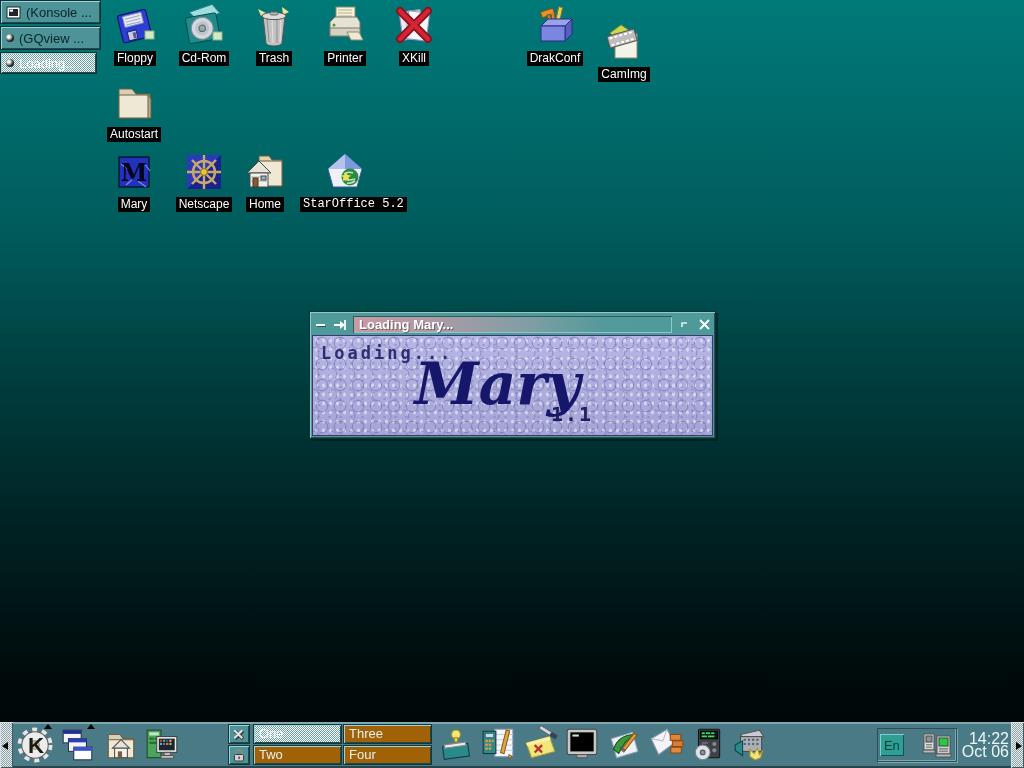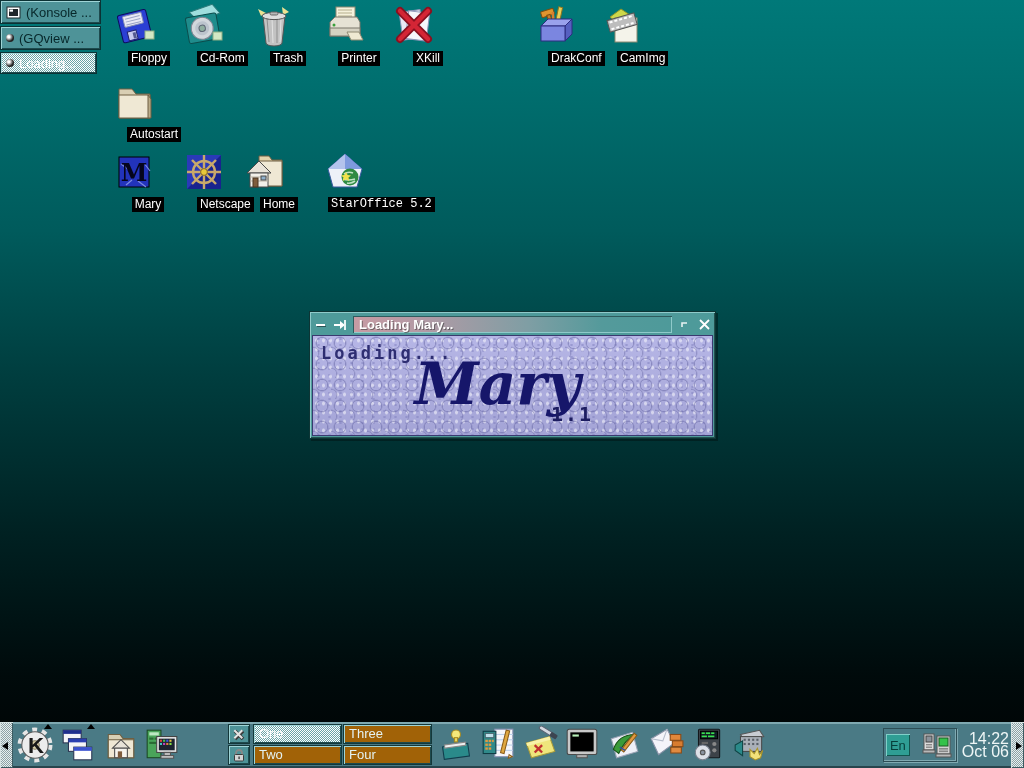--- a/index.html
+++ b/index.html
@@ -11,24 +11,24 @@
   .wl-btn{width:101px;height:24px;background:#4e9398;display:flex;align-items:center;gap:5px;
     padding-left:5px;box-sizing:border-box;border:1px solid #0b3234;
     box-shadow:inset 1px 1px 0 #9fd4d6,inset -1px -1px 0 #1e4a4e;
     font-size:13px;color:#07272a;white-space:nowrap;overflow:hidden;cursor:pointer;}
   .wl-btn.active{width:97px;height:22px;color:#ffffff;
     background:#7fb0b2;background-image:repeating-conic-gradient(#ffffff 0% 25%,#6aa4a7 0% 50%);background-size:2px 2px;}
   .bullet{width:8px;height:8px;border-radius:50%;background:radial-gradient(circle at 35% 35%,#ffffff 15%,#222 60%);flex:0 0 auto;}
   
   .dicon{position:absolute;width:70px;text-align:center;cursor:pointer;}
   .dicon .ic{display:block;margin:0 auto;width:44px;height:44px;}
-  .dicon .lbl{display:inline-block;background:#000;color:#fff;font-size:12px;line-height:14px;padding:0 3px 1px;white-space:nowrap;margin-left:28px;}
+  .dicon .lbl{display:inline-block;background:#000;color:#fff;font-size:12px;line-height:14px;padding:0 3px 1px;white-space:nowrap;}
   .di-floppy{left:100px;top:4px;} .di-cdrom{left:169px;top:4px;} .di-trash{left:239px;top:4px;}
   .di-printer{left:310px;top:4px;} .di-xkill{left:379px;top:4px;} .di-drakconf{left:520px;top:4px;}
-  .di-camimg{left:589px;top:4px;text-decoration:underline;} .di-autostart{left:99px;top:80px;}
+  .di-camimg{left:589px;top:20px;text-decoration:underline;} .di-autostart{left:99px;top:80px;}
   .di-mary{left:99px;top:150px;} .di-netscape{left:169px;top:150px;} .di-home{left:230px;top:150px;}
   .di-staroffice{left:300px;top:150px;width:90px;font-family:Liberation Mono, monospace;}
   
   .splash{position:absolute;left:309px;top:311px;width:401px;background:#4e9a9a;border:1px solid #0d3535;
     padding:2px;box-shadow:inset 1px 1px 0 #8fcaca,inset -1px -1px 0 #23504f,2px 2px 0 rgba(0,18,18,.5);}
   .tbar{height:21px;display:flex;align-items:center;gap:3px;padding:0 1px;cursor:move;}
   .tbtn{width:16px;height:15px;display:flex;align-items:center;justify-content:center;flex:0 0 auto;cursor:pointer;}
   .ttl{flex:1;height:17px;line-height:17px;margin:0 2px;padding-left:6px;overflow:hidden;white-space:nowrap;
     background:linear-gradient(90deg,#c79ba3 0%,#b29aa5 22%,#7f9ea4 55%,#549a9b 78%,#4e9a9a 100%);
     box-shadow:inset 1px 1px 0 #2e5c5e,inset -1px -1px 0 #8fcaca;
@@ -66,21 +66,21 @@
     box-shadow:inset 1px 1px 0 #9fd4d6,inset -1px -1px 0 #1e4a4e;display:flex;align-items:center;justify-content:center;cursor:pointer;}
   .pager{position:absolute;left:253px;top:2px;display:grid;grid-auto-flow:column;grid-template-rows:20px 20px;grid-template-columns:89px 89px;gap:1px;}
   .pgbtn{background:#a16207;border:1px solid #14383a;box-sizing:border-box;
     box-shadow:inset 1px 1px 0 #9fd4d6,inset -1px -1px 0 #1e4a4e;
     color:#e4f2f2;font-size:13px;line-height:18px;padding-left:5px;cursor:pointer;white-space:nowrap;overflow:hidden;}
   .pgbtn.active{background-color:#7fb0b2;background-image:repeating-conic-gradient(#ffffff 0% 25%,#6aa4a7 0% 50%);background-size:2px 2px;color:#ffffff;}
   .launchers{position:absolute;left:438px;top:3px;display:flex;gap:6px;}
   .launchers .lbtn{width:36px;height:40px;cursor:pointer;}
   .launchers svg{width:36px;height:36px;margin-top:1px;}
   .tray{position:absolute;right:15px;top:2px;display:flex;align-items:center;gap:5px;height:42px;}
-  .traybox{display:flex;align-items:center;gap:12px;padding:2px;border:1px solid #2c4d55;
+  .traybox{display:flex;align-items:center;gap:18px;padding:2px;border:1px solid #2c4d55;
     box-shadow:inset -1px -1px 0 #7fa9b1,1px 1px 0 #7fa9b1;}
   .enbox{width:24px;height:22px;background:#2f9e94;box-shadow:inset 1px 1px 0 #7fd0c8,inset -1px -1px 0 #11554e;
     color:#063f3a;font-size:13px;display:flex;align-items:center;justify-content:center;cursor:pointer;}
   .clock{text-align:right;color:#eef6f6;font-size:16px;line-height:13px;cursor:pointer;}
 </style>
 </head>
 <body>
 
 <div class="screen">
 

